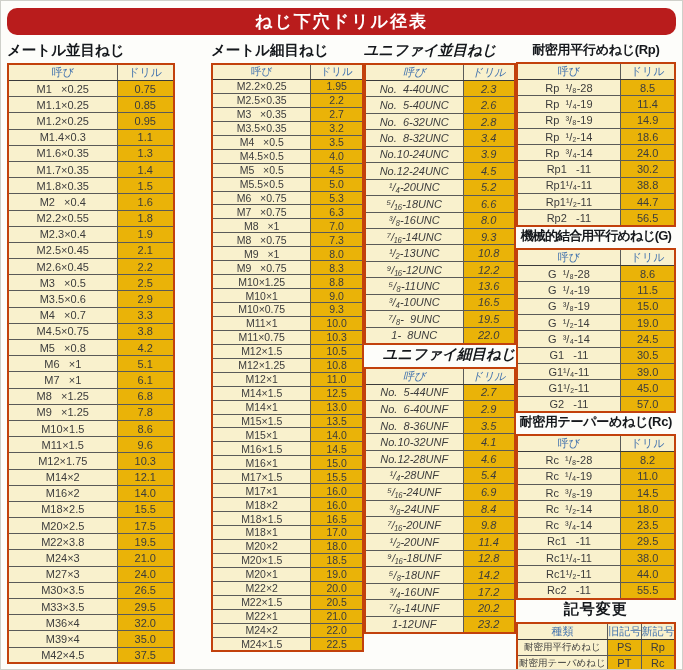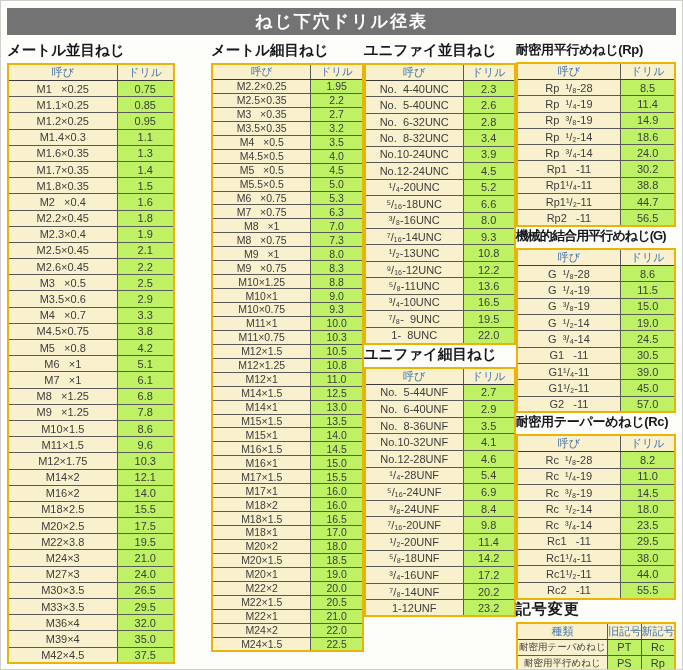--- a/index.html
+++ b/index.html
@@ -7,44 +7,45 @@
     position:relative;
     width:683px;height:670px;
     background:#fdfdfa;
     border:1px solid #cfd0ca;
     box-sizing:border-box;
     padding:7px 4px 2px 4px;
     font-family:"Liberation Sans","DejaVu Sans",sans-serif;
     overflow:hidden;
   }
   .title-bar{
-    background:#737373;
+    background:#b91c1c;
     color:#ffffff;
     font-weight:bold;
     font-size:17px;
     letter-spacing:2px;
     text-align:center;
     height:27px;
     line-height:27px;
     margin:0 2px 6px 2px;
+    border-radius:10px;
   }
   .columns{display:flex;justify-content:space-between;padding:0 2px;align-items:flex-start;}
   .col h2{
     font-size:14.5px;font-weight:bold;color:#15181c;
     margin:0 0 3px 0;white-space:nowrap;letter-spacing:0;
   }
-  .c1{width:178px;} .c2{width:162px;padding-left:36px;} .c3{width:161px;} .c4{width:170px;}
-  .c4 h2{font-size:13px;letter-spacing:-0.3px;}
+  .c1{width:178px;} .c2{width:162px;padding-left:36px;} .c3{width:161px;font-style:italic;} .c4{width:170px;}
+  .c4 h2{font-size:13px;letter-spacing:-0.3px;text-align:center;}
   .c4 h2.squeeze{letter-spacing:-0.9px;}
   .c4 h2.big{font-size:15px;letter-spacing:1px;}
-  .sec2{margin-top:13px;}
+  .sec2{margin-top:13px;text-align:right;}
   .sec-gap{margin-top:8px;}
   table{
     border-collapse:collapse;width:100%;table-layout:fixed;
-    border:2px solid #eab308;background:#bef264;
+    border:2px solid #c2410c;background:#eab308;
   }
   th,td{
     border:1px solid #5a5a58;
     font-size:11px;
     text-align:center;
     padding:0;
     white-space:pre;
     overflow:hidden;
     color:#3c3c3c;
   }
@@ -114,21 +115,21 @@
             </tr>
             <tr>
               <td>M1.8×0.35</td>
               <td>1.5</td>
             </tr>
             <tr>
               <td>M2   ×0.4</td>
               <td>1.6</td>
             </tr>
             <tr>
-              <td>M2.2×0.45</td>
+              <td>M2.2×0.55</td>
               <td>1.8</td>
             </tr>
             <tr>
               <td>M2.3×0.4</td>
               <td>1.9</td>
             </tr>
             <tr>
               <td>M2.5×0.45</td>
               <td>2.1</td>
             </tr>
@@ -527,20 +528,24 @@
             </tr>
             <tr>
               <td>⁷/₁₆-20UNF</td>
               <td>9.8</td>
             </tr>
             <tr>
               <td>¹/₂-20UNF</td>
               <td>11.4</td>
             </tr>
             <tr>
+              <td>⁹/₁₆-18UNF</td>
+              <td>12.8</td>
+            </tr>
+            <tr>
               <td>⁵/₈-18UNF</td>
               <td>14.2</td>
             </tr>
             <tr>
               <td>³/₄-16UNF</td>
               <td>17.2</td>
             </tr>
             <tr>
               <td>⁷/₈-14UNF</td>
               <td>20.2</td>
@@ -691,27 +696,27 @@
         </table>
       <h2 class="sec-gap big">記号変更</h2>
       <table class="t-sym">
           <tbody>
             <tr>
               <th>種類</th>
               <th>旧記号</th>
               <th>新記号</th>
             </tr>
             <tr>
+              <td>耐密用平行めねじ</td>
+              <td>PS</td>
+              <td>Rp</td>
+            </tr>
+            <tr>
               <td>耐密用テーパめねじ</td>
               <td>PT</td>
               <td>Rc</td>
             </tr>
-            <tr>
-              <td>耐密用平行めねじ</td>
-              <td>PS</td>
-              <td>Rp</td>
-            </tr>
           </tbody>
         </table>
     </div>
 
   </div>
 </div>
 
 </body></html>

